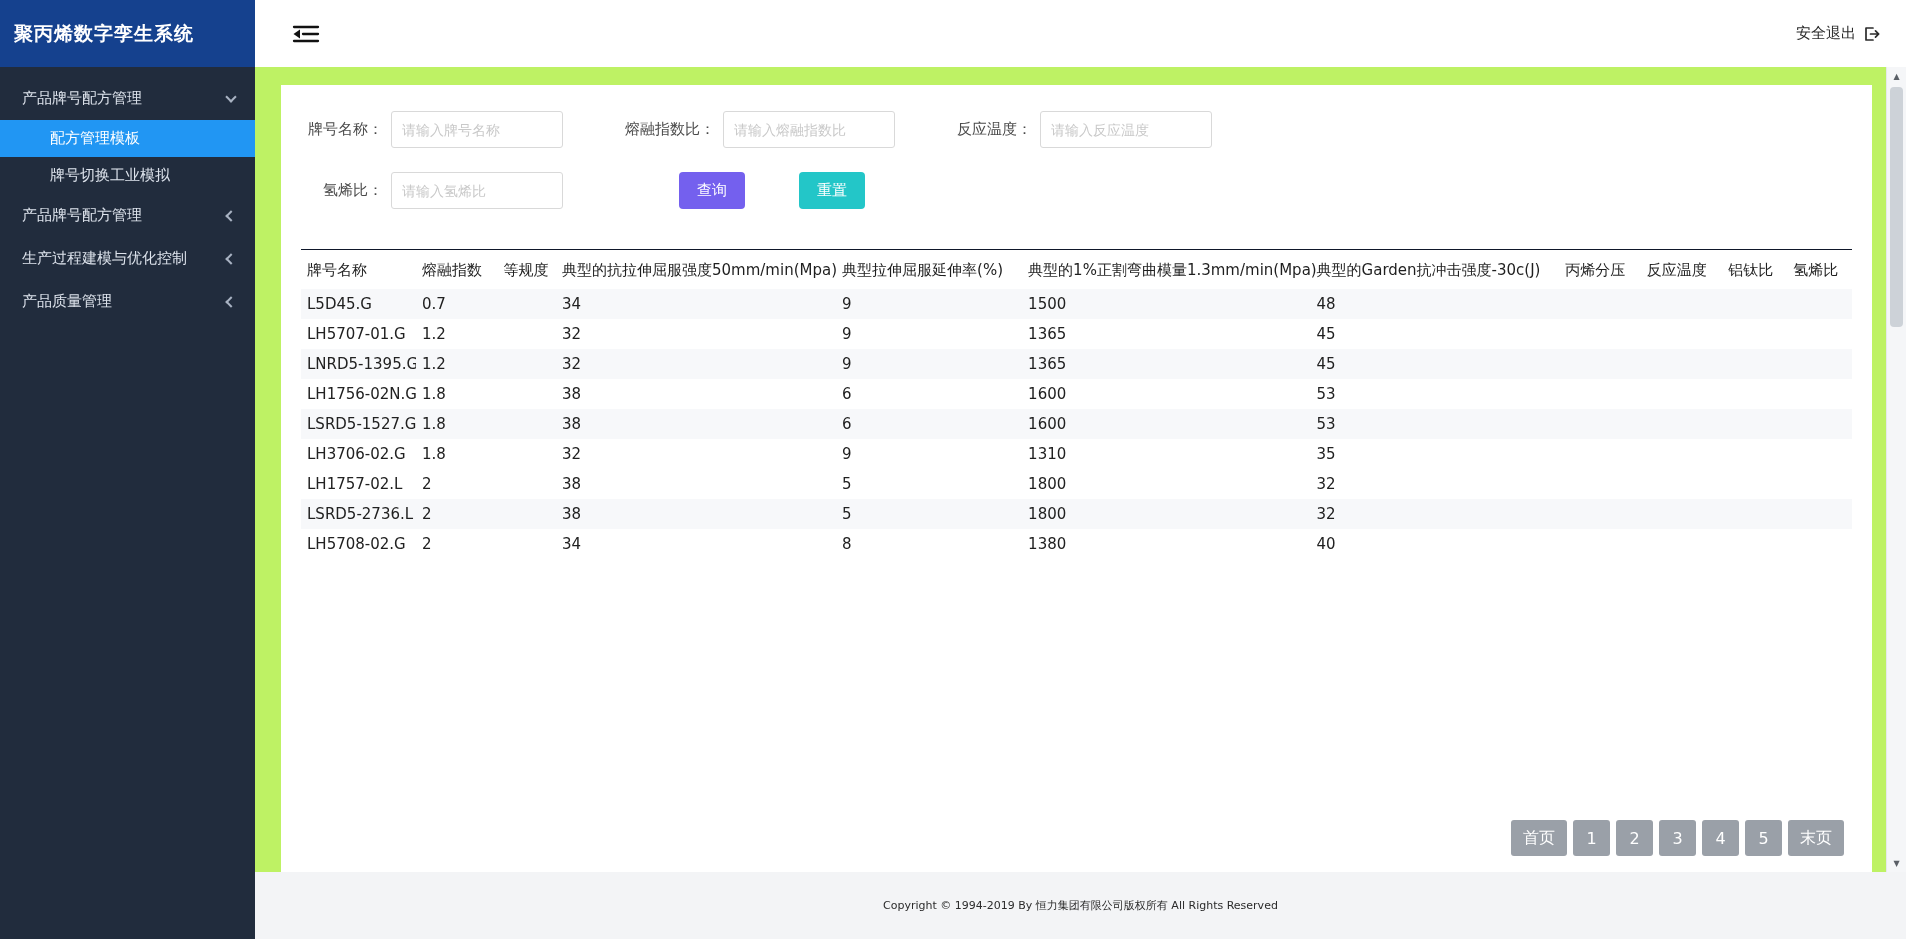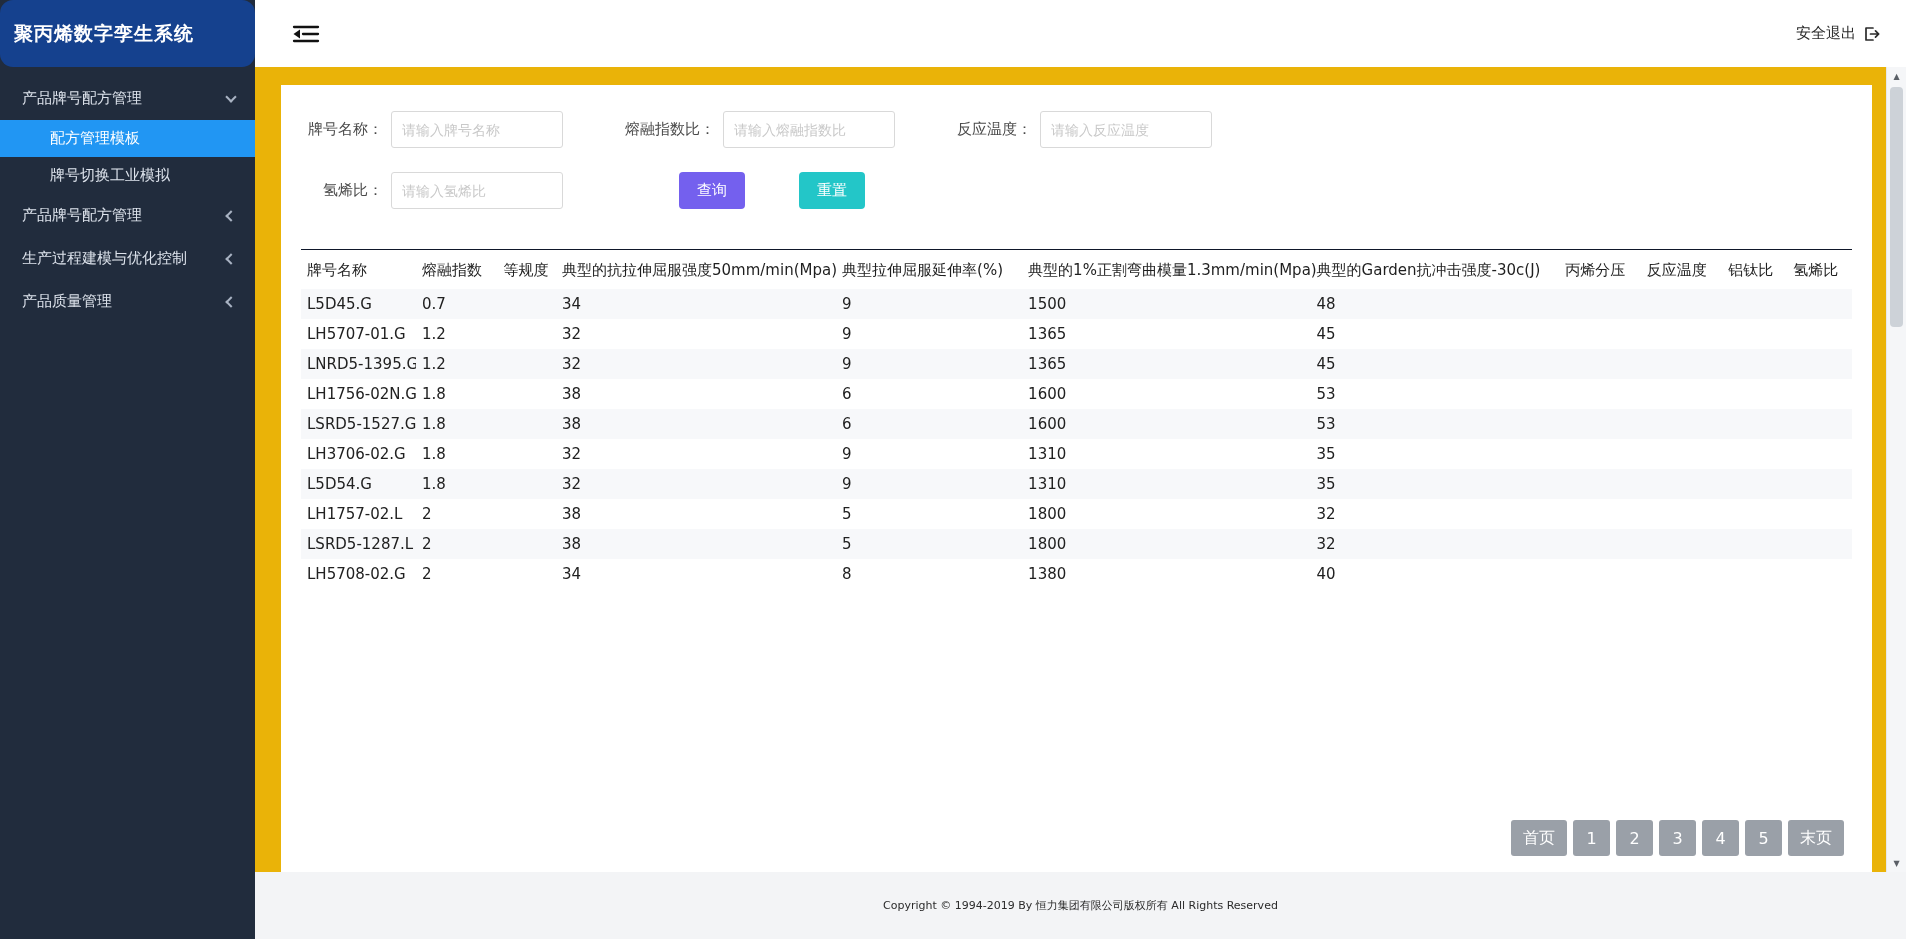--- a/index.html
+++ b/index.html
@@ -17,21 +17,20 @@
     width: 255px; flex-shrink: 0; height: 100%;
     background: var(--sidebar-bg, #212c3d);
     display: flex; flex-direction: column;
   }
   .brand {
     height: 67px; flex-shrink: 0;
     background: var(--brand-blue, #15418e);
     color: #fff; font-size: 19px; font-weight: bold; letter-spacing: 1px;
     display: flex; align-items: center; padding: 0 14px;
     white-space: nowrap;
-    border-radius: 13px;
   }
   .menu { padding-top: 10px; }
   .menu-item {
     display: flex; align-items: center; justify-content: space-between;
     color: #dde3ec; font-size: 15px; cursor: pointer; white-space: nowrap;
   }
   .menu-item.parent { padding: 12px 20px 12px 22px; }
   .menu-item.sub { padding: 9px 20px 9px 50px; justify-content: flex-start; }
   .menu-item.active { background: var(--accent-blue, #2196f3); color: #fff; }
   .chev { width: 8px; height: 8px; display: inline-block; flex-shrink: 0;
@@ -42,21 +41,21 @@
   
   .main { flex: 1; min-width: 0; display: flex; flex-direction: column; position: relative; }
   .topbar {
     height: 67px; flex-shrink: 0; background: #fff;
     display: flex; align-items: center; justify-content: space-between;
     padding: 0 26px 0 36px;
   }
   .menu-toggle { cursor: pointer; display: inline-flex; align-items: center; }
   .logout { display: inline-flex; align-items: center; gap: 7px; font-size: 15px; color: #2b2b2b; cursor: pointer; }
 
-  .content { flex: 1; min-height: 0; background: #eab308; padding: 18px 34px 0 26px; }
+  .content { flex: 1; min-height: 0; background: #bef264; padding: 18px 34px 0 26px; }
   .card { background: #fff; height: 100%; padding: 26px 20px 8px 20px; display: flex; flex-direction: column; }
 
   
   .form-row { display: flex; align-items: center; margin-bottom: 24px; flex-shrink: 0; }
   .form-group { display: flex; align-items: center; margin-right: 62px; }
   .lbl { font-size: 15px; color: #4a4a4a; margin-right: 8px; white-space: nowrap; }
   .lbl.w1 { width: 82px; text-align: right; }
   .txt {
     width: 172px; height: 37px; border: 1px solid #d9d9d9; border-radius: 3px;
     padding: 0 10px; font-size: 14px; color: #333; outline: none;
@@ -293,48 +292,35 @@
                   <td></td>
                   <td>32</td>
                   <td>9</td>
                   <td>1310</td>
                   <td>35</td>
                   <td></td>
                   <td></td>
                   <td></td>
                   <td></td>
                 </tr>
-                <tr class="striped">
-                  <td>L5D54.G</td>
-                  <td>1.8</td>
-                  <td></td>
-                  <td>32</td>
-                  <td>9</td>
-                  <td>1310</td>
-                  <td>35</td>
-                  <td></td>
-                  <td></td>
-                  <td></td>
-                  <td></td>
-                </tr>
                 <tr>
                   <td>LH1757-02.L</td>
                   <td>2</td>
                   <td></td>
                   <td>38</td>
                   <td>5</td>
                   <td>1800</td>
                   <td>32</td>
                   <td></td>
                   <td></td>
                   <td></td>
                   <td></td>
                 </tr>
                 <tr class="striped">
-                  <td>LSRD5-1287.L</td>
+                  <td>LSRD5-2736.L</td>
                   <td>2</td>
                   <td></td>
                   <td>38</td>
                   <td>5</td>
                   <td>1800</td>
                   <td>32</td>
                   <td></td>
                   <td></td>
                   <td></td>
                   <td></td>

